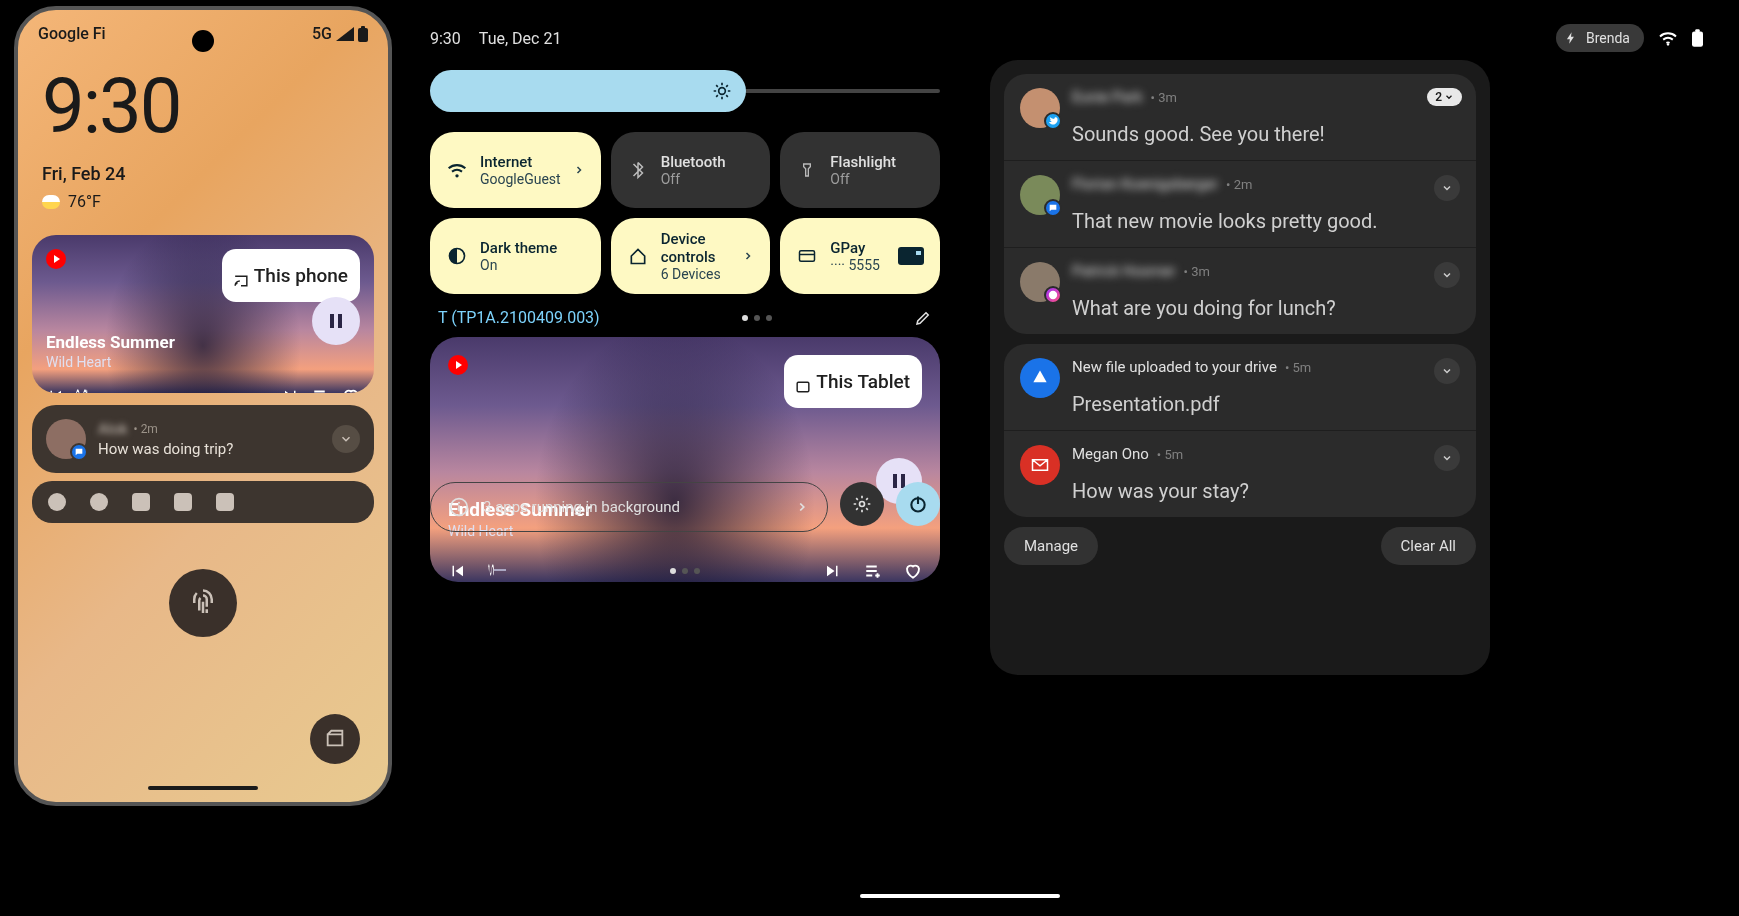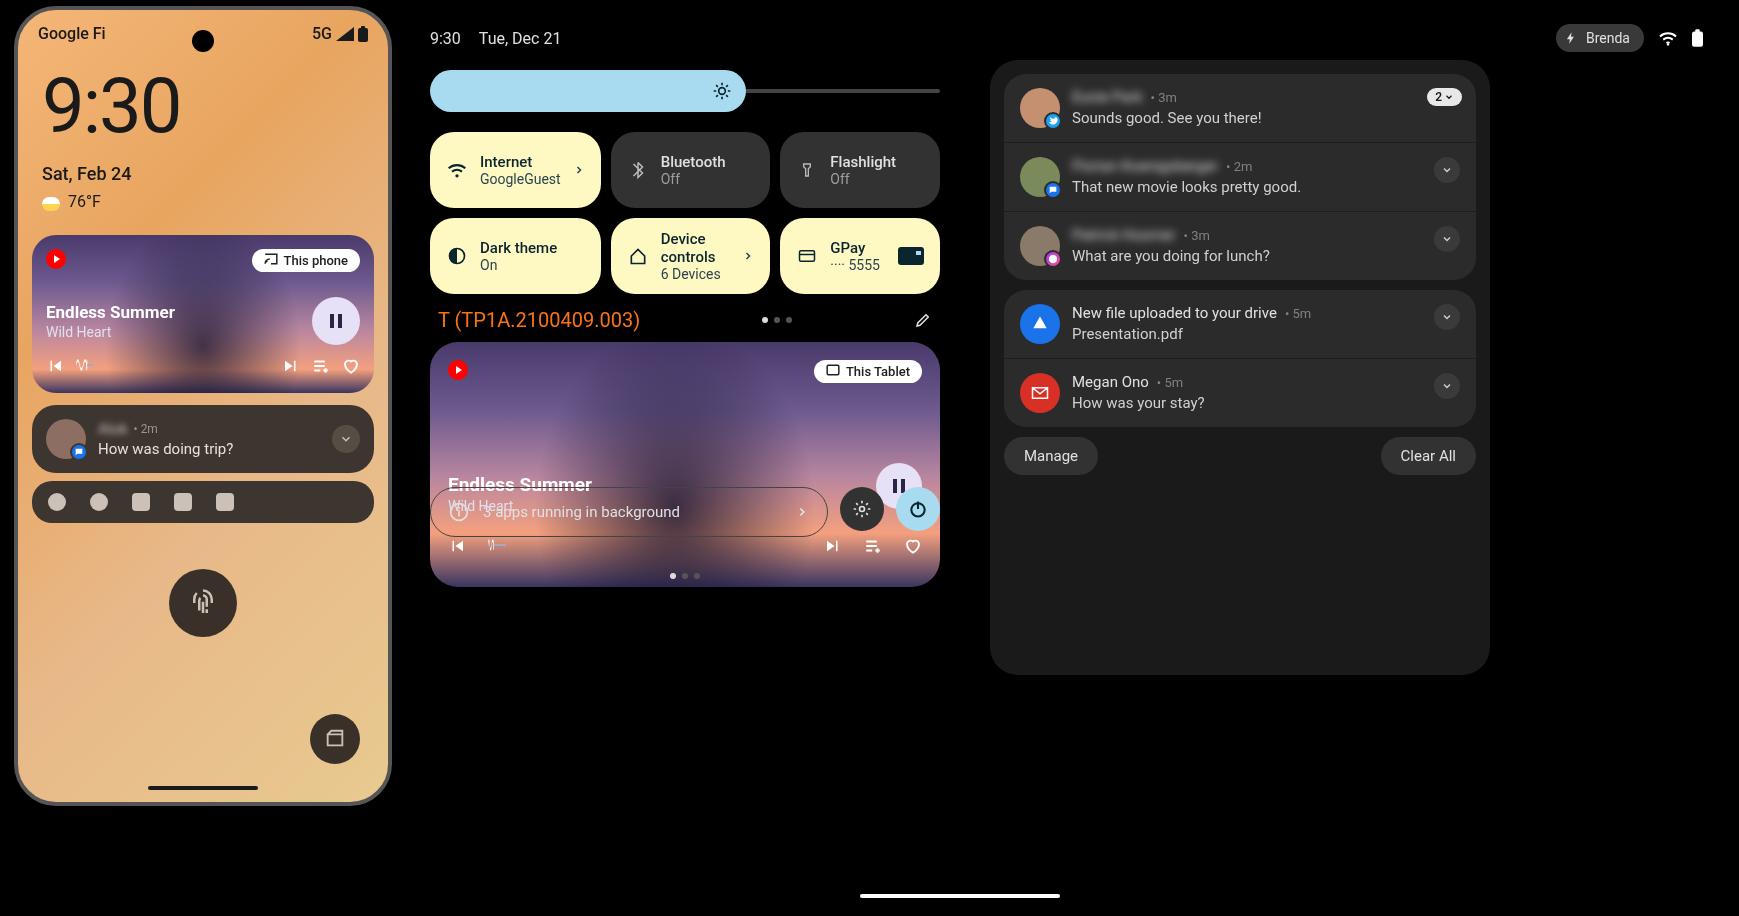--- a/index.html
+++ b/index.html
@@ -13,38 +13,38 @@
   border-radius: 42px;
   border: 4px solid #555;
   background: linear-gradient(135deg, #f4b678 0%, #e8a560 30%, #e8b888 60%, #e8ca90 100%);
   overflow: hidden;
 }
 .phone-notch { position: absolute; left: 50%; top: 20px; transform: translateX(-50%); width: 22px; height: 22px; background: #000; border-radius: 50%; }
 .phone-status { display: flex; justify-content: space-between; padding: 14px 20px 0; font-size: 16px; color: #1a1a1a; font-weight: 500; }
 .phone-status-right { display: flex; align-items: center; gap: 4px; justify-content: space-between; }
 .phone-time { font-size: 76px; font-weight: 400; color: #1a1a1a; padding: 18px 0 0 24px; letter-spacing: -2px; }
 .phone-date { font-size: 18px; color: #1a1a1a; padding: 12px 0 0 24px; font-weight: 500; }
-.phone-weather { display: flex; align-items: flex-end; gap: 8px; padding: 8px 0 0 24px; font-size: 16px; color: #1a1a1a; }
+.phone-weather { display: flex; align-items: center; gap: 8px; padding: 8px 0 0 24px; font-size: 16px; color: #1a1a1a; }
 .weather-icon { width: 18px; height: 14px; background: linear-gradient(to bottom, #fff 50%, #ffd54f 50%); border-radius: 7px; }
 
 
 .media-card-phone {
   margin: 24px 14px 0;
   border-radius: 24px;
   background: linear-gradient(to bottom, #4a3a6b 0%, #6d5a8f 30%, #b8869f 60%, #f4a07e 85%, #3a3560 100%);
   padding: 14px;
   position: relative;
   height: 158px;
   overflow: hidden;
 }
 .media-silhouette { position: absolute; inset: 0; background: radial-gradient(ellipse 140px 180px at 50% 70%, rgba(20,18,45,0.75), transparent 70%); }
 .media-top { display: flex; justify-content: space-between; align-items: flex-start; position: relative; }
 .media-src-icon { width: 20px; height: 20px; border-radius: 50%; background: #f00; display: flex; align-items: center; justify-content: center; }
 .media-src-icon::after { content: ""; border-left: 6px solid #fff; border-top: 4px solid transparent; border-bottom: 4px solid transparent; margin-left: 2px; }
-.cast-chip { background: #fff; border-radius: 14px; padding: 4px 12px; font-size: 13px; color: #202020; font-weight: 500; display: flex; align-items: flex-start; gap: 6px; }
+.cast-chip { background: #fff; border-radius: 14px; padding: 15px 12px; font-size: 19px; color: #202020; font-weight: 500; display: flex; align-items: flex-end; gap: 6px; }
 .cast-chip svg { width: 14px; height: 12px; }
 .media-title { color: #fff; font-size: 17px; font-weight: 700; margin-top: 30px; position: relative; }
 .media-artist { color: #e0dff0; font-size: 14px; margin-top: 2px; position: relative; }
 .media-play-btn { position: absolute; right: 14px; top: 62px; width: 48px; height: 48px; border-radius: 50%; background: #e6e1f7; display: flex; align-items: center; justify-content: center; }
 .media-controls { display: flex; align-items: center; gap: 12px; margin-top: 16px; color: #fff; position: relative; }
 .media-controls svg { width: 18px; height: 18px; fill: #fff; }
 .media-wave { flex: 1; height: 20px; position: relative; }
 .wave-svg { width: 100%; height: 100%; }
 
 
@@ -97,21 +97,21 @@
 .qs-grid { display: grid; grid-template-columns: 1fr 1fr 1fr; gap: 10px; }
 .qs-tile { background: #323232; border-radius: 24px; padding: 14px 16px; display: flex; align-items: center; gap: 12px; height: 76px; }
 .qs-tile.active { background: #fef9c3; }
 .qs-tile .qs-icon { width: 22px; height: 22px; display:flex;align-items:center;justify-content:center; }
 .qs-tile .qs-text { flex: 1; }
 .qs-title { font-size: 15px; font-weight: 500; color: #e0e0e0; }
 .qs-sub { font-size: 14px; color: #9e9e9e; }
 .qs-tile.active .qs-title { color: #0a2530; }
 .qs-tile.active .qs-sub { color: #2a4550; }
 
-.build-row { display: flex; justify-content: space-between; align-items: center; color: #f97316; font-size: 20px; margin: 14px 8px 10px; }
+.build-row { display: flex; justify-content: space-between; align-items: center; color: #7dd3fc; font-size: 16px; margin: 14px 8px 10px; }
 .dots { display: flex; gap: 6px; }
 .dot { width: 6px; height: 6px; border-radius: 50%; background: #555; }
 .dot.active { background: #ddd; }
 
 
 .media-card-tablet {
   border-radius: 28px;
   background: linear-gradient(to bottom, #4a3a6b 0%, #6d5a8f 28%, #b8869f 55%, #f4a07e 78%, #3a3560 100%);
   height: 245px;
   padding: 18px;
@@ -135,21 +135,21 @@
 
 .notif-shade { background: #1a1a1a; border-radius: 28px; padding: 14px; height: 615px; }
 .notif-group { background: #2b2b2b; border-radius: 22px; margin-bottom: 10px; overflow: hidden; }
 .notif-row { padding: 14px 16px; display: flex; gap: 12px; align-items: flex-start; border-bottom: 1px solid #1e1e1e; position: relative; justify-content: space-between; }
 .notif-row:last-child { border-bottom: none; }
 .notif-row .avatar { width: 40px; height: 40px; border-radius: 50%; background: #5a4a3a; flex-shrink: 0; position: relative; }
 .notif-row .content { flex: 1; min-width: 0; }
 .notif-row .sender-line { display: flex; gap: 8px; font-size: 15px; color: #e0e0e0; align-items:center; }
 .sender-blur { filter: blur(4px); }
 .notif-row .time { font-size: 13px; color: #808080; }
-.notif-row .msg { font-size: 15px; color: #d0d0d0; margin-top: 3px; }
+.notif-row .msg { font-size: 20px; color: #d0d0d0; margin-top: 16px; }
 .count-chip { background: #e8e8e8; color: #1a1a1a; border-radius: 12px; padding: 2px 8px; font-size: 12px; font-weight: 600; display:flex; align-items:center; gap:2px; position:absolute; right:14px; top:14px; }
 .exp-btn { width: 26px; height: 26px; border-radius: 50%; background: #3a3a3a; display:flex;align-items:center;justify-content:center; flex-shrink:0; }
 
 .app-icon-sm { width: 40px; height: 40px; border-radius: 50%; display:flex;align-items:center;justify-content:center; flex-shrink:0; }
 .drive-ic { background: #1a73e8; }
 .gmail-ic { background: #d93025; }
 
 .shade-actions { display: flex; justify-content: space-between; margin-top: 10px; }
 .pill-btn { background: #323232; color: #e0e0e0; border-radius: 20px; padding: 10px 20px; font-size: 15px; }
 
@@ -167,21 +167,21 @@
       <svg width="18" height="14" viewBox="0 0 18 14">
           <path d="M0 14 L18 14 L18 0 Z" fill="#1a1a1a"></path>
         </svg>
       <svg width="10" height="16" viewBox="0 0 10 16">
           <rect x="0" y="2" width="10" height="14" rx="2" fill="#1a1a1a"></rect>
           <rect x="3" y="0" width="4" height="3" rx="1" fill="#1a1a1a"></rect>
         </svg>
     </div>
   </div>
   <div class="phone-time">9:30</div>
-  <div class="phone-date">Sat, Feb 24</div>
+  <div class="phone-date">Fri, Feb 24</div>
   <div class="phone-weather">
     <div class="weather-icon"></div>
     <span>76°F</span>
   </div>
 
   <div class="media-card-phone">
     <div class="media-silhouette"></div>
     <div class="media-top">
       <div class="media-src-icon"></div>
       <div class="cast-chip">

